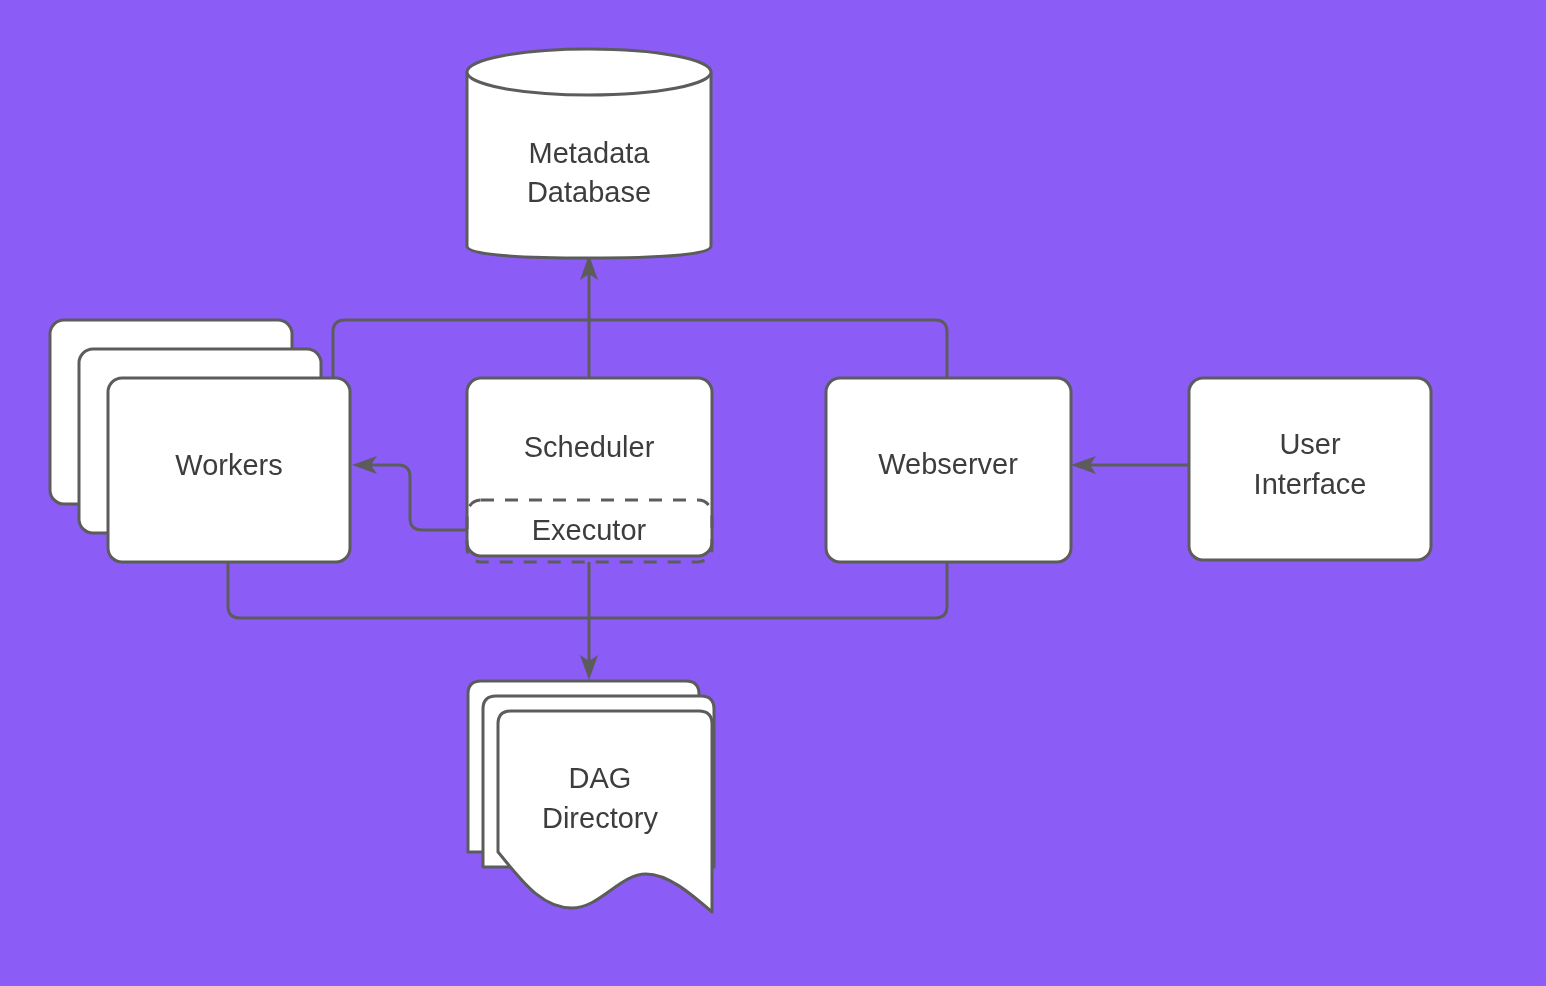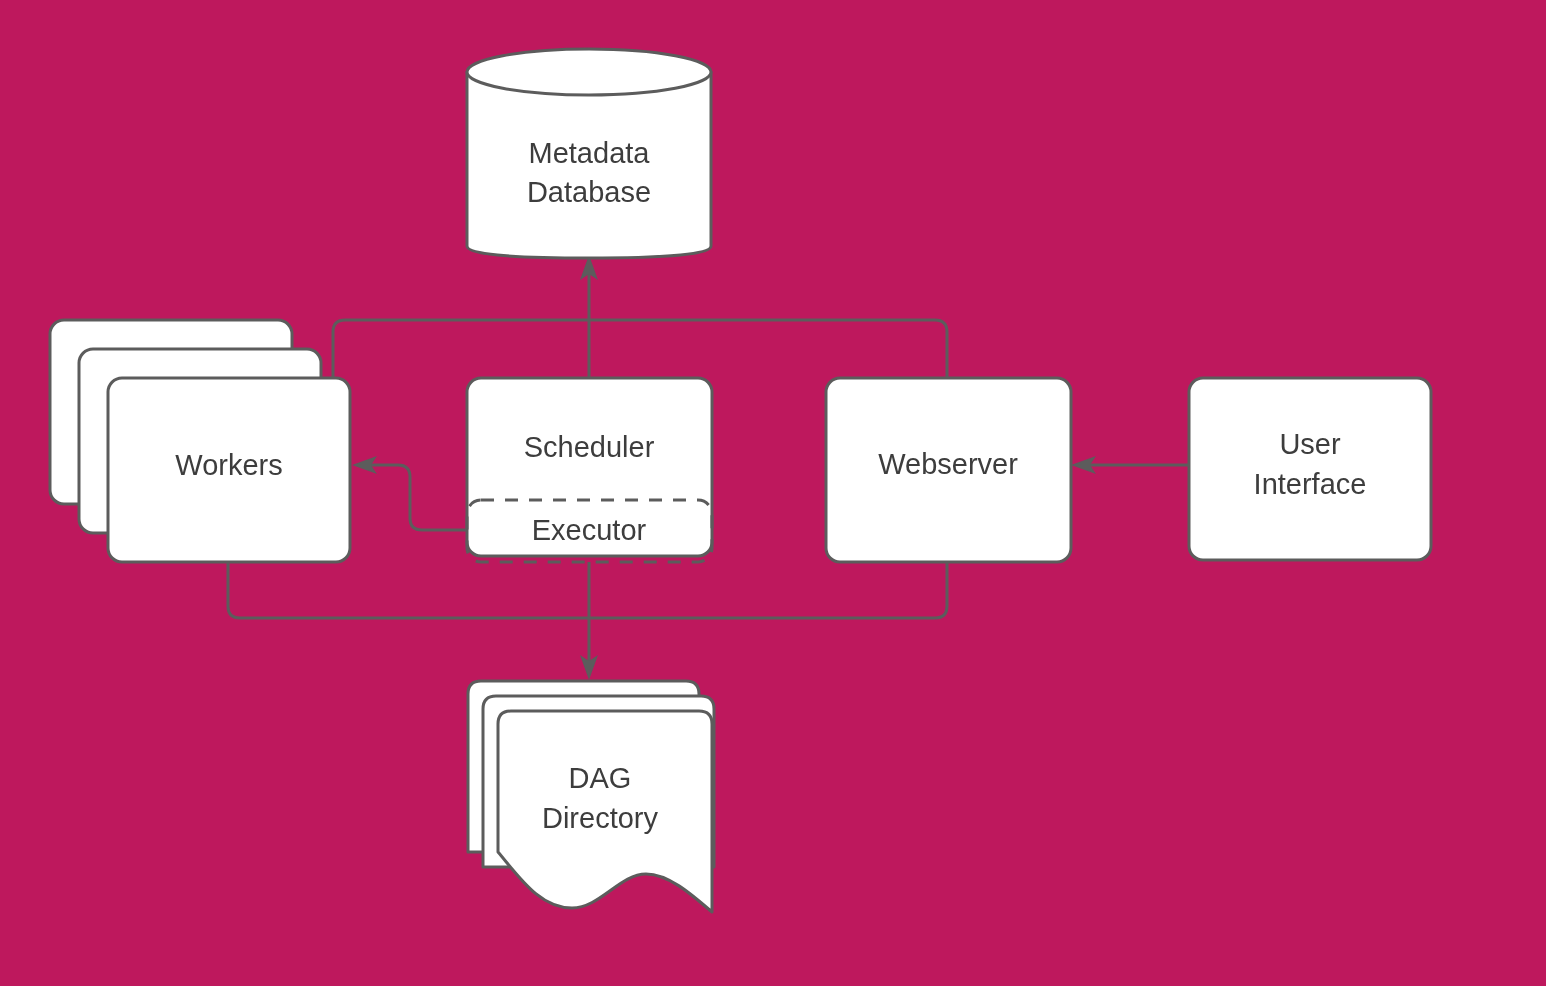--- a/index.html
+++ b/index.html
@@ -10,21 +10,21 @@
   body {
     width: 1546px;
     height: 986px;
     font-family: "Liberation Sans", sans-serif;
     overflow: hidden;
   }
   #diagram-root {
     position: relative;
     width: 1546px;
     height: 986px;
-    background: #be185d;
+    background: #8b5cf6;
     text-align: right;
   }
   svg#diagram-canvas {
     position: absolute;
     top: 0;
     left: 0;
     width: 1546px;
     height: 986px;
     display: block;
   }

